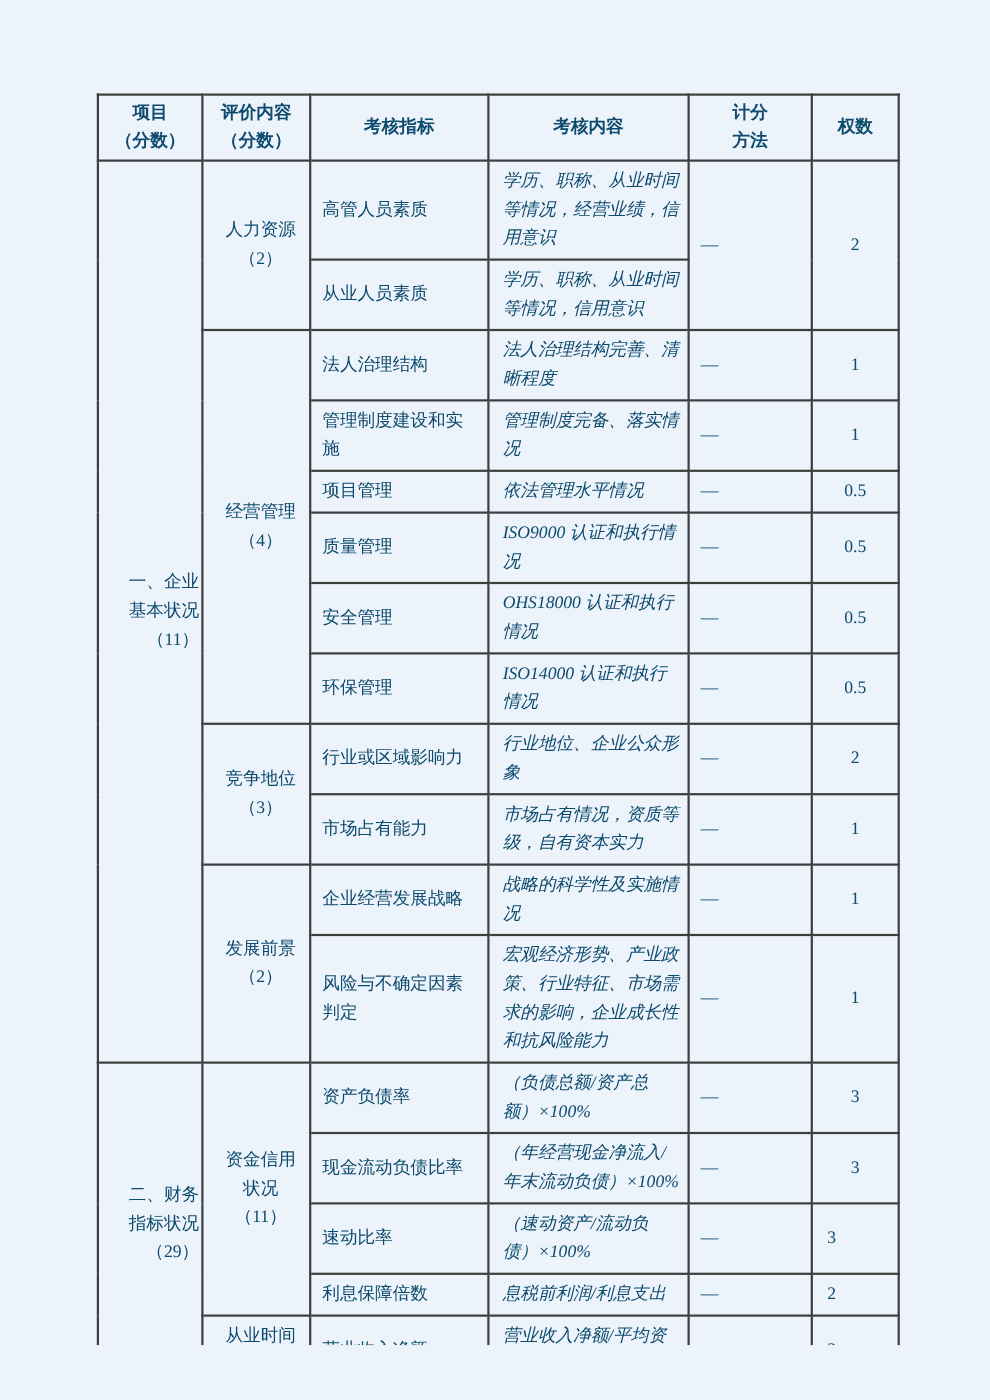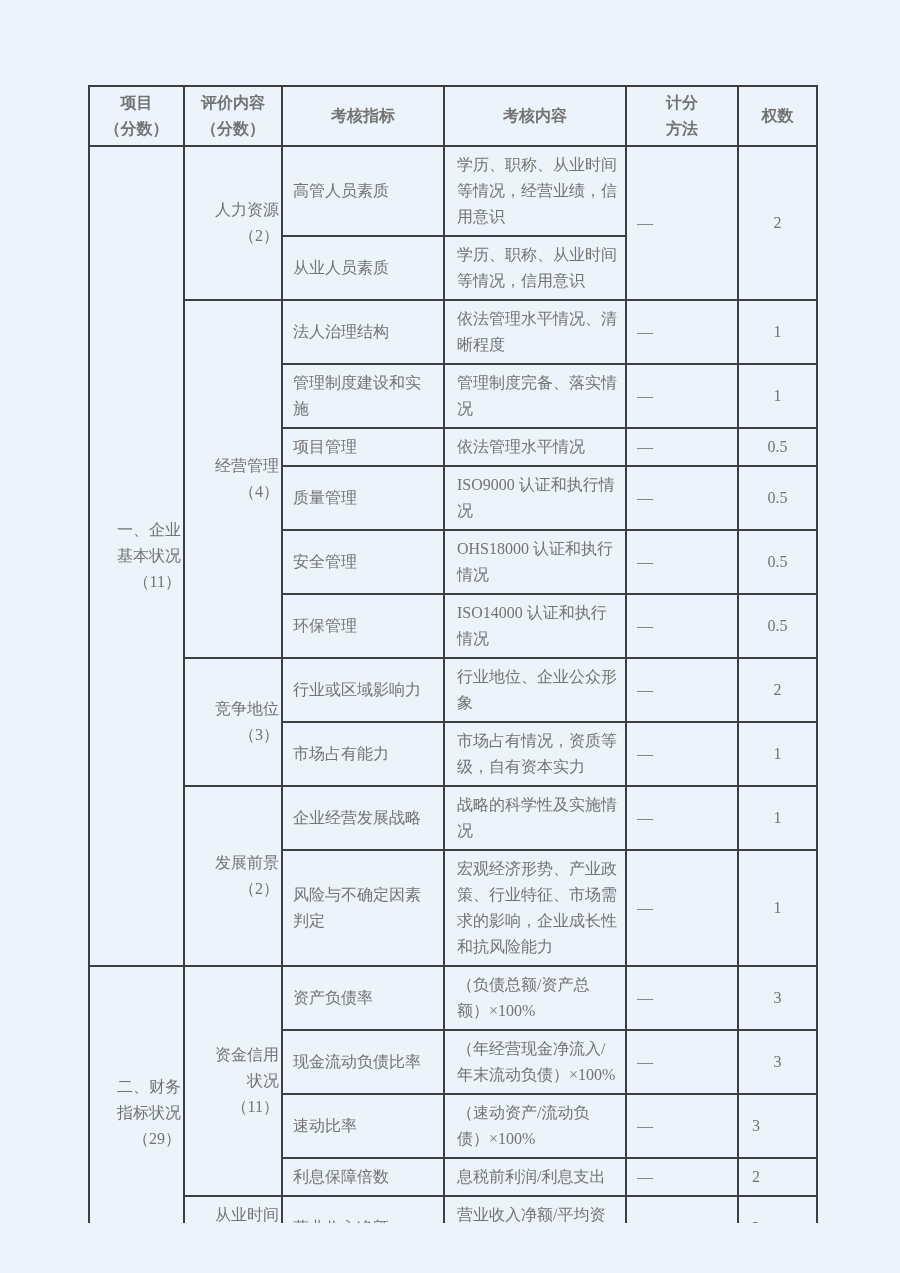--- a/index.html
+++ b/index.html
@@ -4,21 +4,21 @@
 <title>Document</title>
 <style>
   * { margin: 0; padding: 0; box-sizing: border-box; }
   html, body { background: #ecf3fa; }
   .page {
     position: relative;
     width: 900px;
     height: 1223px;
     background: #ecf3fa;
     font-family: "Liberation Serif", "DejaVu Serif", serif;
-    color: #737373;
+    color: #0c4a6e;
     overflow: hidden;
   }
   table.eval {
     position: absolute;
     left: 88px;
     top: 85px;
     width: 728px;
     border-collapse: collapse;
     table-layout: fixed;
   }
@@ -34,30 +34,31 @@
     font-family: "Liberation Sans", "DejaVu Sans", sans-serif;
     font-weight: bold;
     text-align: center;
     padding: 2px 2px;
   }
   td.c-project {
     text-align: right;
     padding: 4px 2px 4px 7px;
   }
   td.c-category {
-    text-align: right;
+    text-align: center;
     padding: 4px 2px 4px 10px;
   }
   td.c-indicator {
     text-align: left;
     padding: 4px 8px 4px 10px;
   }
   td.c-content {
     text-align: left;
     padding: 5px 4px 5px 12px;
+    font-style: italic;
   }
   td.c-method {
     text-align: left;
     padding: 4px 2px 4px 10px;
   }
   td.c-weight {
     text-align: center;
     padding: 4px 2px;
   }
   td.c-weight.left {
@@ -108,21 +109,21 @@
     <tr style="height:59px">
       <td class="c-indicator">从业人员素质</td>
       <td class="c-content">学历、职称、从业时间
 等情况，信用意识</td>
     </tr>
 
     <tr style="height:60px">
       <td class="c-category" rowspan="6">经营管理
 （4）</td>
       <td class="c-indicator">法人治理结构</td>
-      <td class="c-content">依法管理水平情况、清
+      <td class="c-content">法人治理结构完善、清
 晰程度</td>
       <td class="c-method">—</td>
       <td class="c-weight">1</td>
     </tr>
     <tr style="height:60px">
       <td class="c-indicator">管理制度建设和实
 施</td>
       <td class="c-content">管理制度完备、落实情
 况</td>
       <td class="c-method">—</td>

